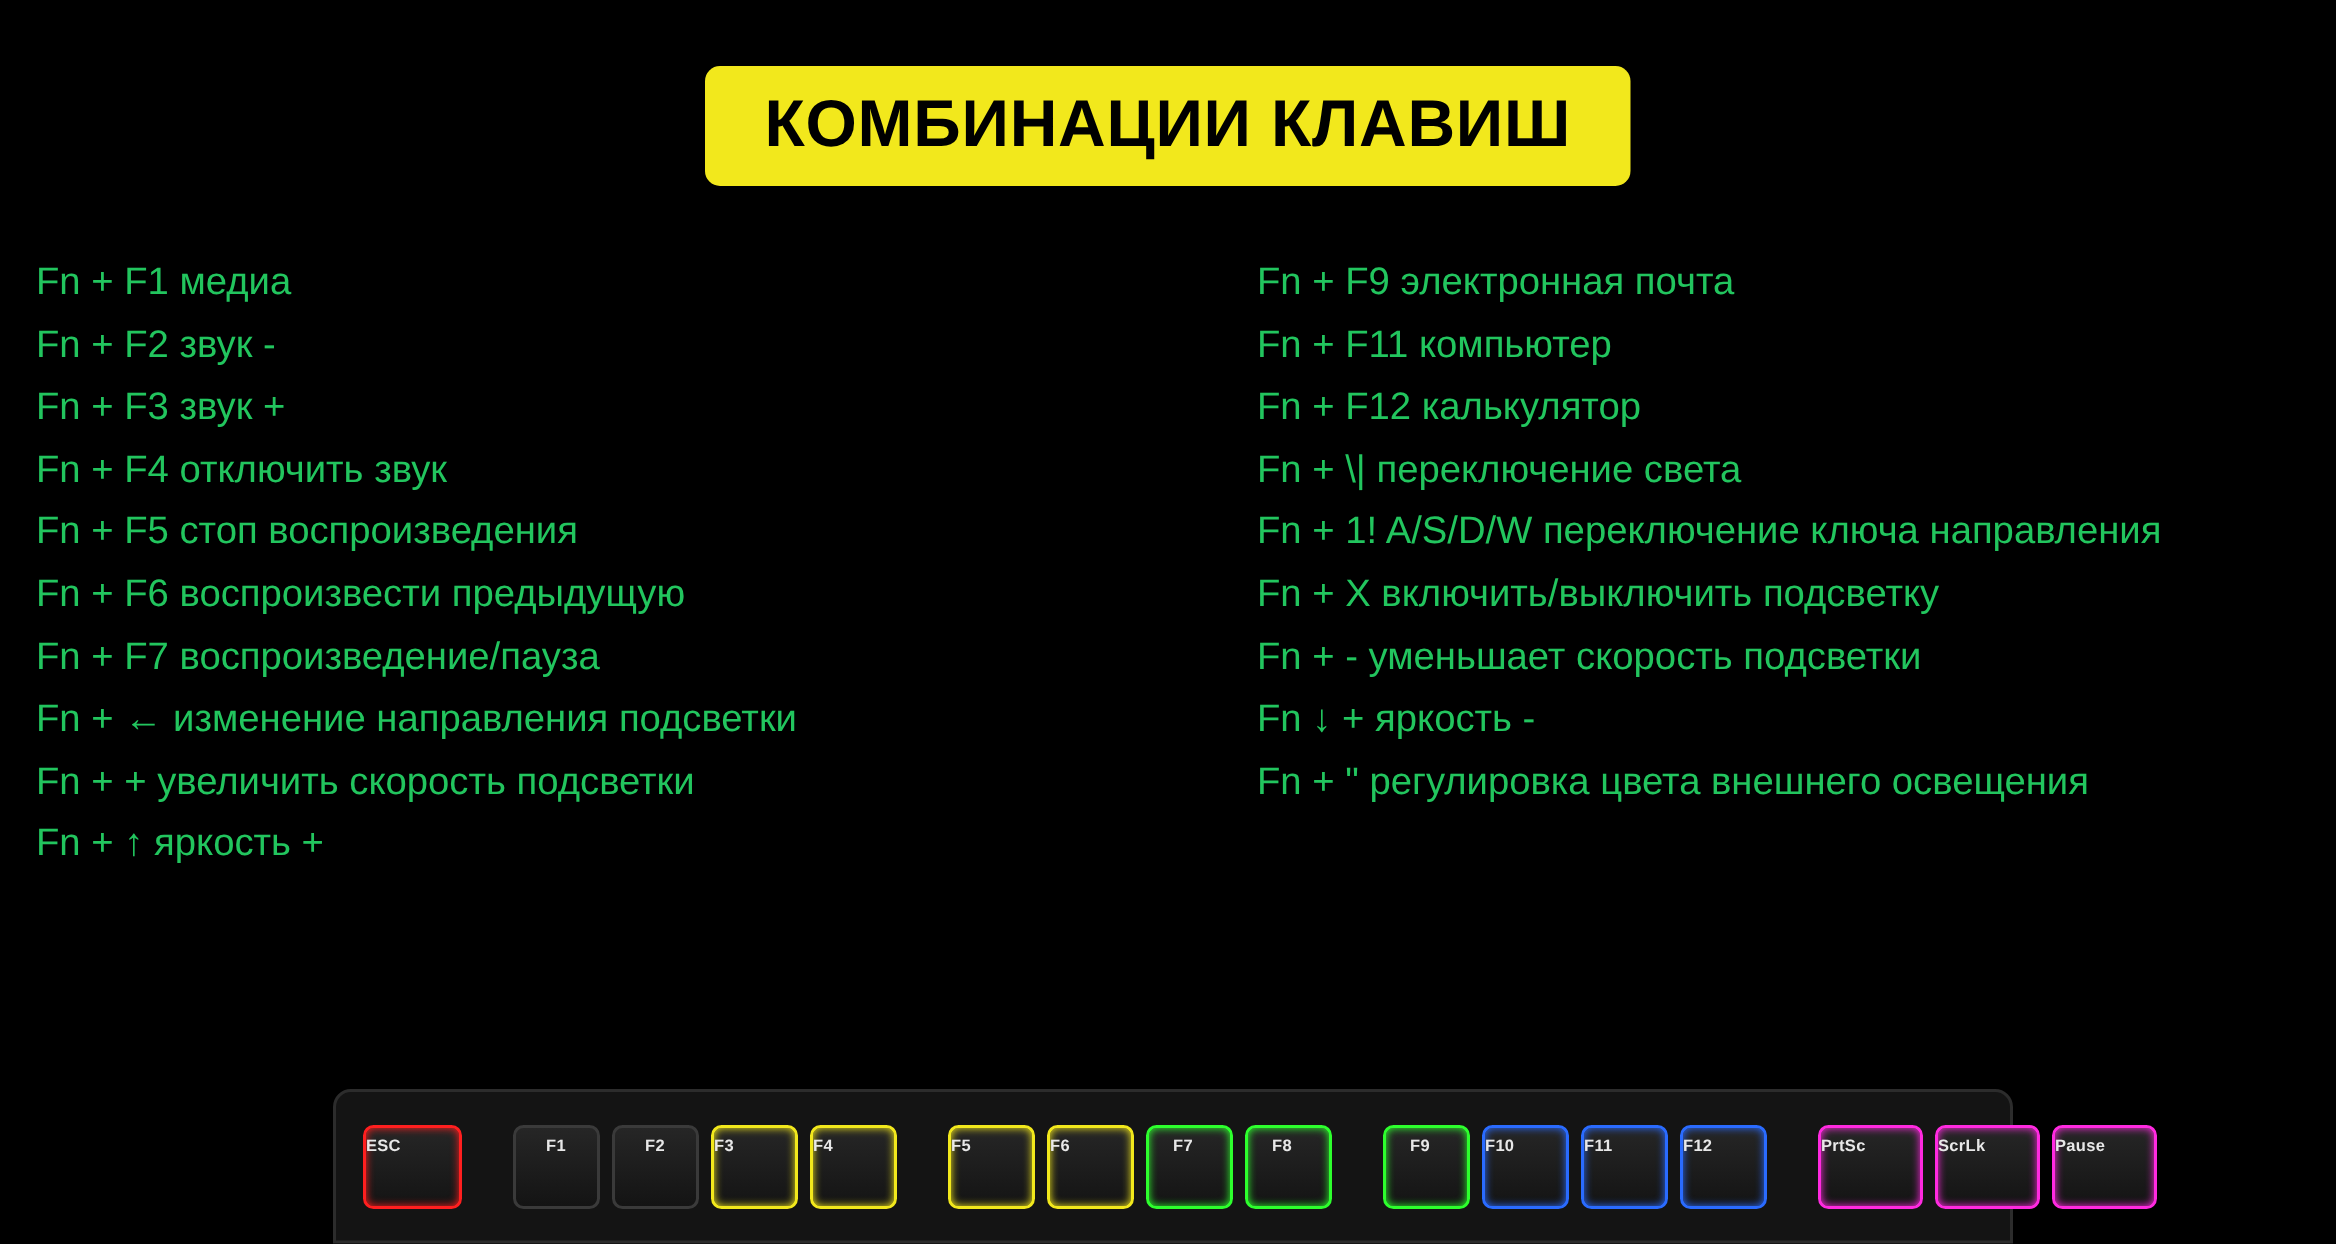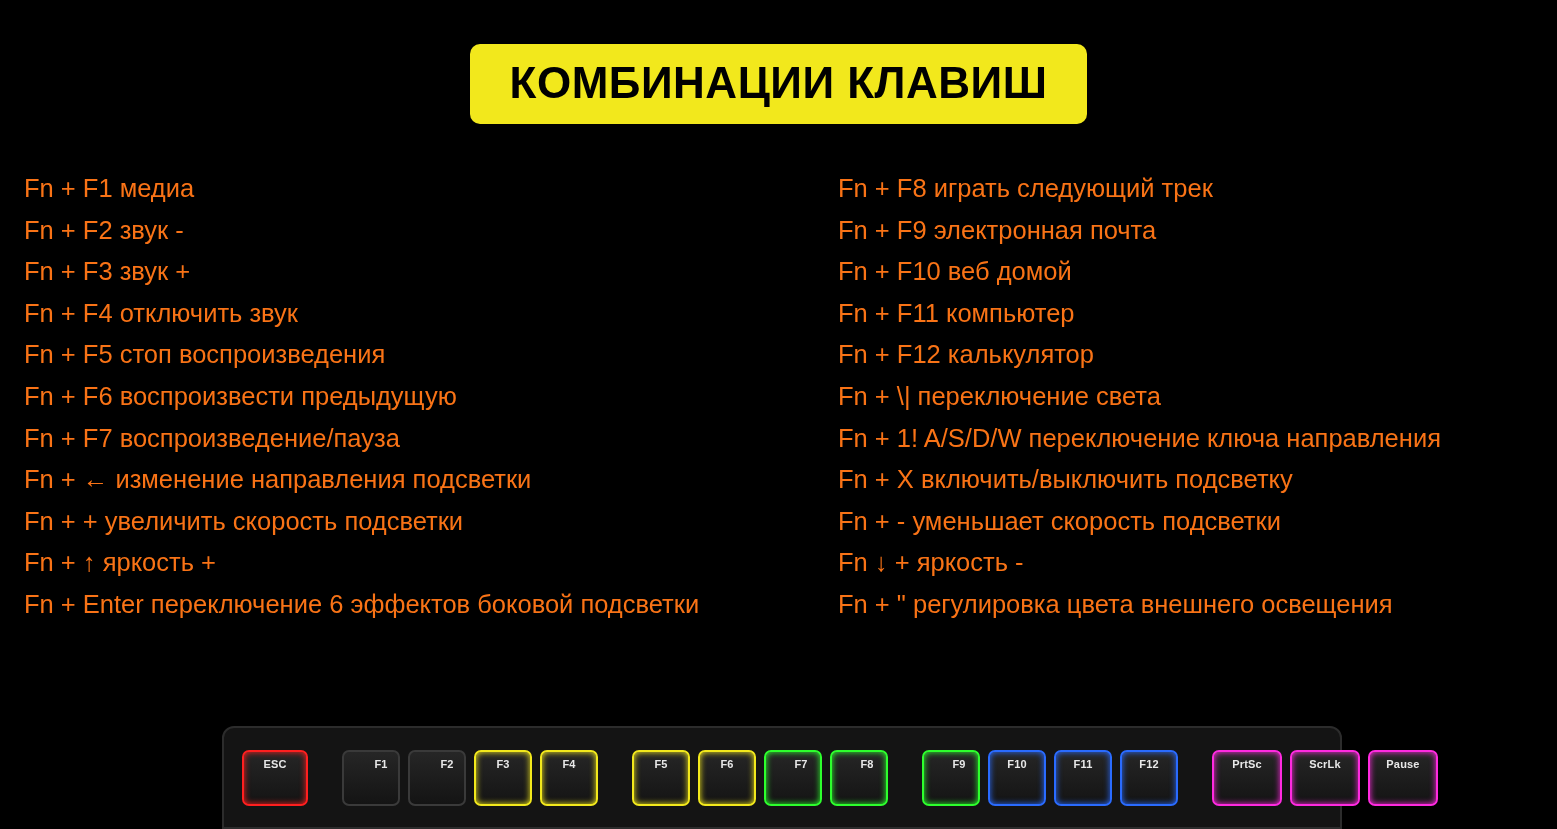--- a/index.html
+++ b/index.html
@@ -53,21 +53,21 @@
     padding-left: 24px;
   }
   .col-right {
     width: 727px;
     padding-left: 8px;
   }
   .shortcut {
     font-size: 25.5px;
     line-height: 41.6px;
     white-space: nowrap;
-    color: #f97316;
+    color: #22c55e;
     font-weight: 400;
   }
 
   
   .keyboard {
     position: absolute;
     left: 222px;
     top: 726px;
     width: 1120px;
     height: 103px;
@@ -90,21 +90,20 @@
   .key {
     width: 58px;
     height: 56px;
     margin-right: 8px;
     border-radius: 7px;
     background: linear-gradient(180deg, #262626 0%, #141414 100%);
     border: 2px solid #555;
     box-sizing: border-box;
     display: flex;
     align-items: flex-start;
-    justify-content: center;
     padding-top: 6px;
   }
   .key span {
     font-size: 11px;
     font-weight: bold;
     color: #e8e8e8;
     letter-spacing: 0.2px;
   }
   .key.wide { width: 70px; }
   .key.esc  { width: 66px; }
@@ -127,26 +126,23 @@
     <div class="shortcut">Fn + F1 медиа</div>
     <div class="shortcut">Fn + F2 звук -</div>
     <div class="shortcut">Fn + F3 звук +</div>
     <div class="shortcut">Fn + F4 отключить звук</div>
     <div class="shortcut">Fn + F5 стоп воспроизведения</div>
     <div class="shortcut">Fn + F6 воспроизвести предыдущую</div>
     <div class="shortcut">Fn + F7 воспроизведение/пауза</div>
     <div class="shortcut">Fn + ← изменение направления подсветки</div>
     <div class="shortcut">Fn + + увеличить скорость подсветки</div>
     <div class="shortcut">Fn + ↑ яркость +</div>
-    <div class="shortcut">Fn + Enter переключение 6 эффектов боковой подсветки</div>
   </div>
   <div class="col col-right">
-    <div class="shortcut">Fn + F8 играть следующий трек</div>
     <div class="shortcut">Fn + F9 электронная почта</div>
-    <div class="shortcut">Fn + F10 веб домой</div>
     <div class="shortcut">Fn + F11 компьютер</div>
     <div class="shortcut">Fn + F12 калькулятор</div>
     <div class="shortcut">Fn + \| переключение света</div>
     <div class="shortcut">Fn + 1! A/S/D/W переключение ключа направления</div>
     <div class="shortcut">Fn + X включить/выключить подсветку</div>
     <div class="shortcut">Fn + - уменьшает скорость подсветки</div>
     <div class="shortcut">Fn ↓ + яркость -</div>
     <div class="shortcut">Fn + " регулировка цвета внешнего освещения</div>
   </div>
 </div>

